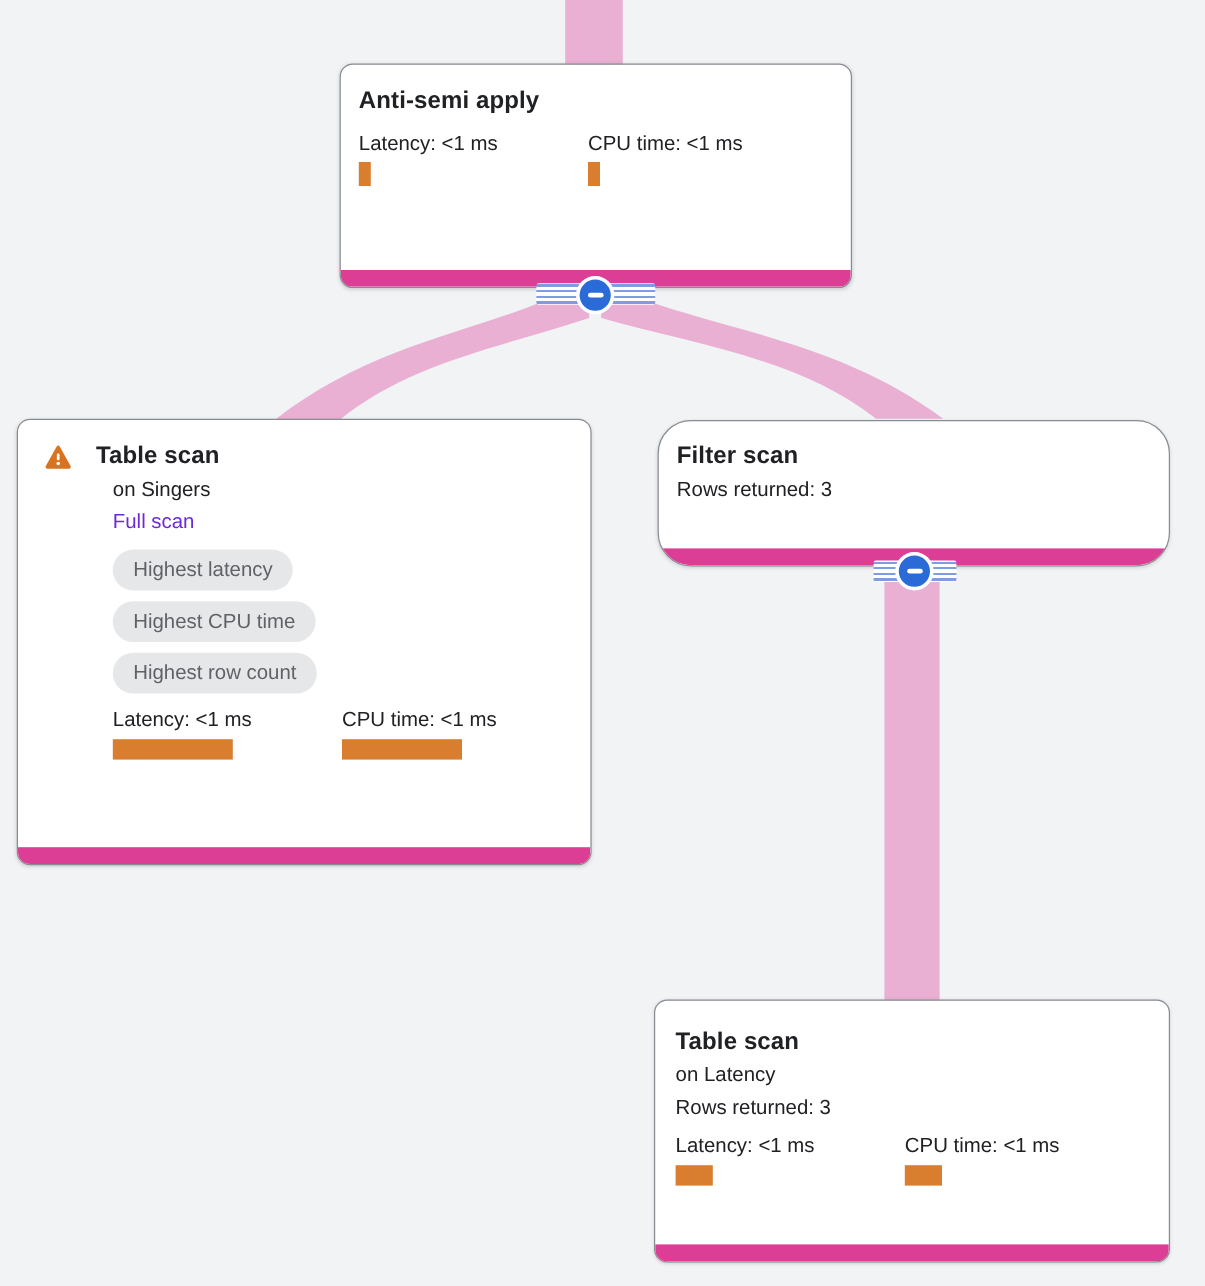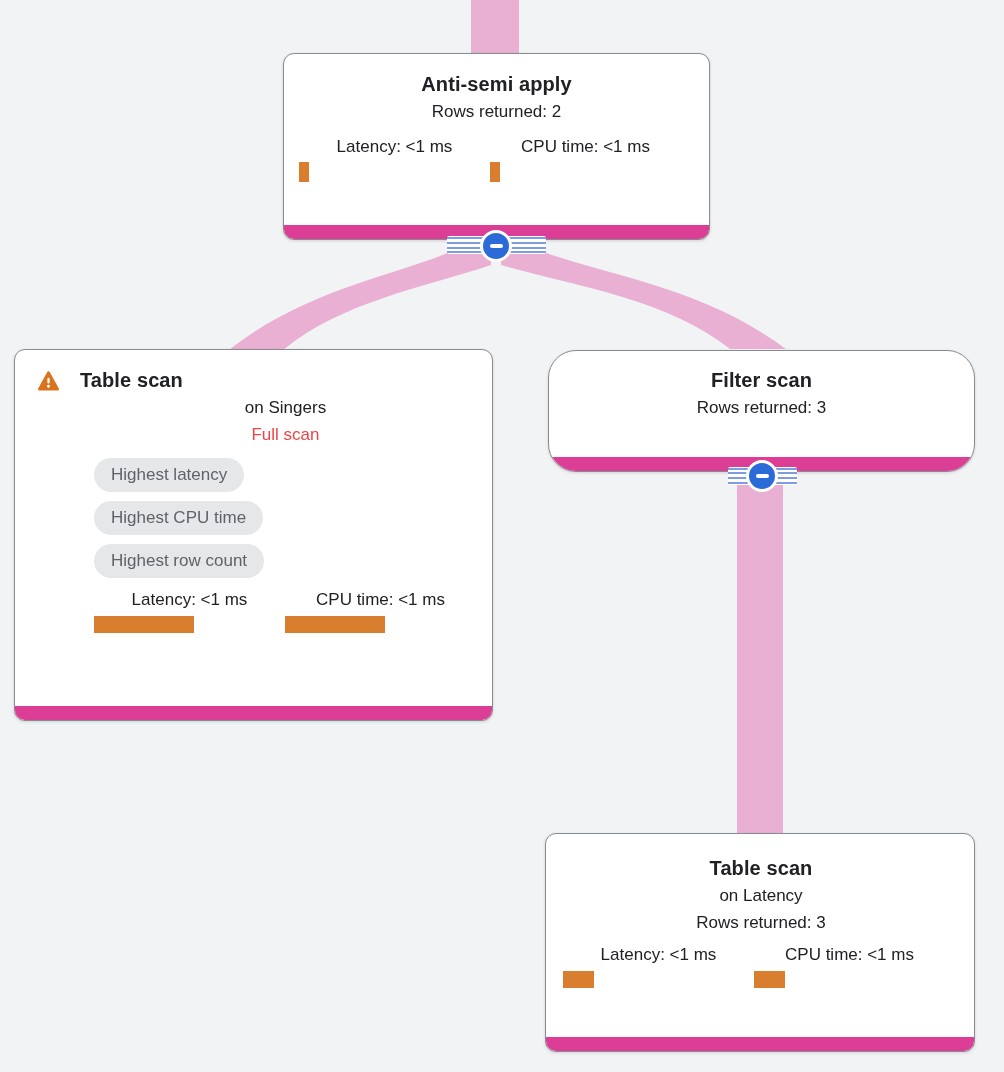--- a/index.html
+++ b/index.html
@@ -6,26 +6,26 @@
   body{background:#f1f3f4;font-family:"Liberation Sans",sans-serif;}
   .stage{position:relative;width:1004px;height:1072px;background:#f1f3f4;overflow:hidden;}
 
   
   .ribbons{position:absolute;left:0;top:0;z-index:0;}
 
   
   .node{
     position:absolute;background:#ffffff;border:1px solid #878c92;
     border-radius:11px;box-shadow:0 1px 3px rgba(60,64,67,.18);
-    overflow:hidden;z-index:1;box-sizing:border-box;text-align:center;
+    overflow:hidden;z-index:1;box-sizing:border-box;
   }
   .accent-bar{position:absolute;left:0;right:0;bottom:0;height:14px;background:#dc3e96;}
   .node-title{font-size:20px;font-weight:600;color:#202124;line-height:28px;letter-spacing:.1px;}
   .body-line{font-size:17px;color:#202124;line-height:27px;}
-  .muted-line{font-size:17px;color:#ef4444;line-height:27px;}
+  .muted-line{font-size:17px;color:#6d28d9;line-height:27px;}
   .metrics{display:flex;margin-top:10px;}
   .metric{min-width:191px;}
   .metric-label{font-size:17px;color:#202124;line-height:24px;}
   .metric-bar{height:17px;background:#d97e2f;margin-top:4px;}
   .node-anti .metric-bar{height:20px;margin-top:3px;}
 
   
   .header-row{display:flex;align-items:center;}
   .badge{
     display:block;width:fit-content;background:#e6e7e9;color:#5f6368;
@@ -57,21 +57,20 @@
 
   <svg class="ribbons" width="1004" height="1072" viewBox="0 0 1004 1072">
     <path d="M471 0 H519 V60 H471 Z" fill="#eab0d4"></path>
     <path d="M455 250 C 392 277, 306 289, 229 350 L 283 350 C 341 302, 422 288, 491 265 L 491 252 Z" fill="#eab0d4"></path>
     <path d="M537 250 C 614 277, 704 288, 786 349 L 730 349 C 667 299, 579 287, 501 265 L 501 252 Z" fill="#eab0d4"></path>
     <path d="M737 472 H783 V840 H737 Z" fill="#eab0d4"></path>
   </svg>
 
   <div class="node node-anti" style="left:283px;top:53px;width:427px;height:187px;padding:16px 15px 0 15px;">
     <div class="node-title">Anti-semi apply</div>
-    <div class="body-line">Rows returned: 2</div>
     <div class="metrics">
       <div class="metric">
         <div class="metric-label">Latency: &lt;1 ms</div>
         <div class="metric-bar" style="width: 10px;"></div>
       </div>
       <div class="metric">
         <div class="metric-label">CPU time: &lt;1 ms</div>
         <div class="metric-bar" style="width: 10px;"></div>
       </div>
     </div>

